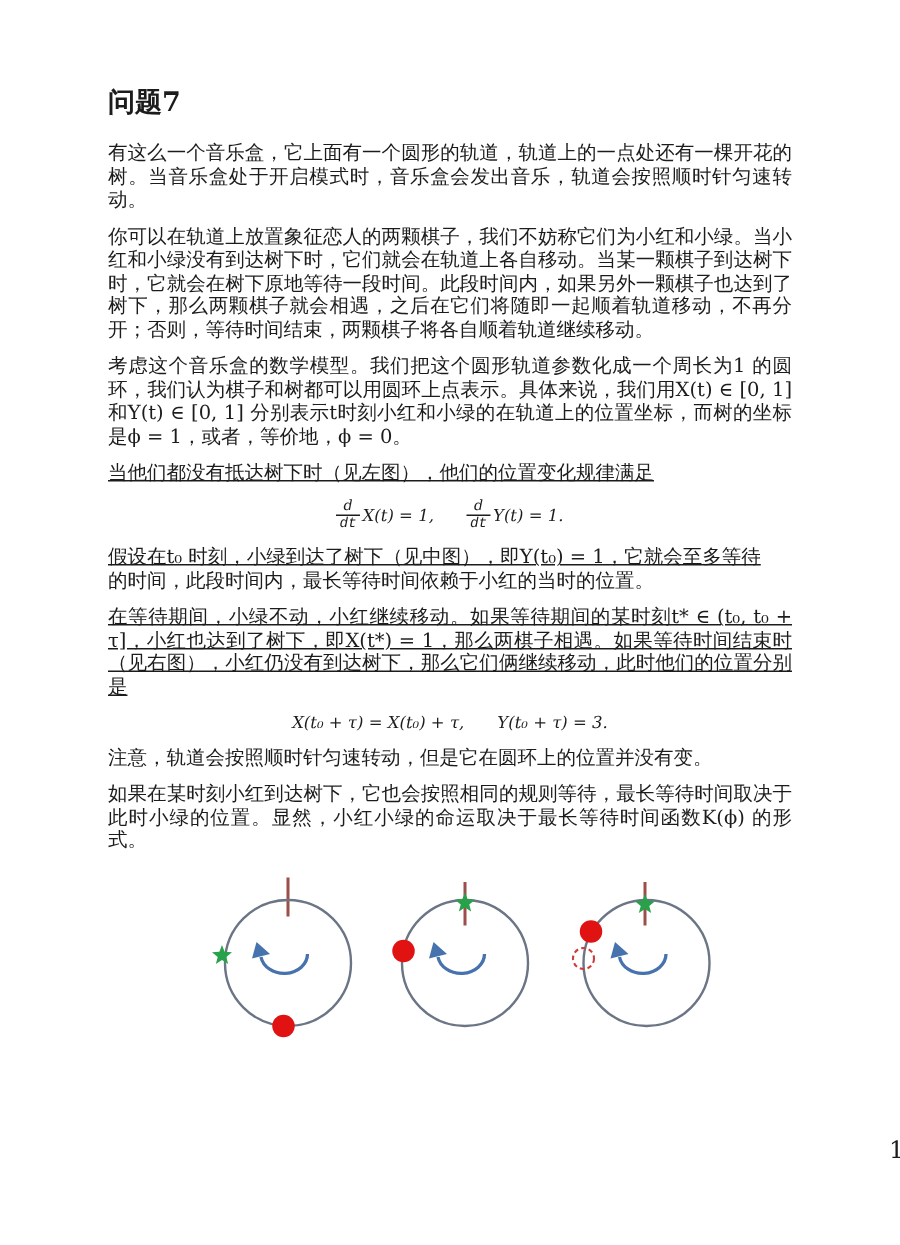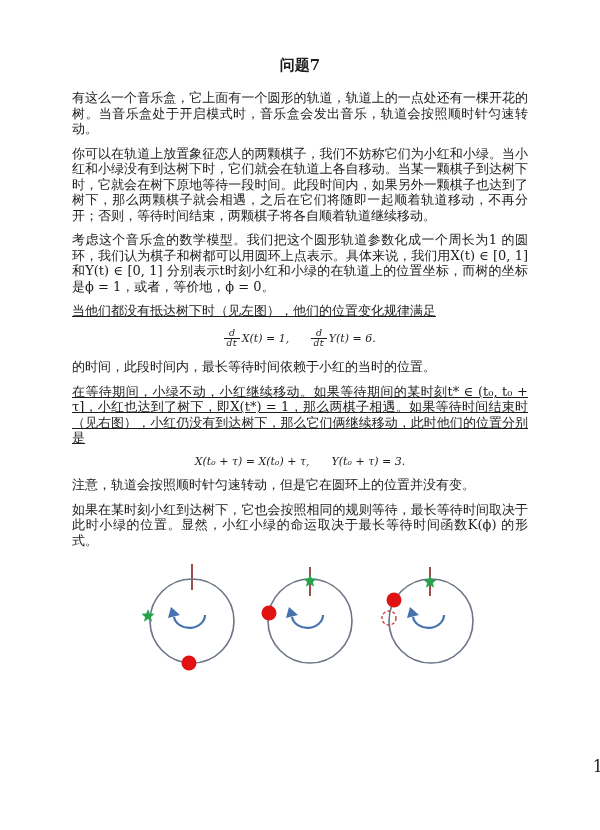--- a/index.html
+++ b/index.html
@@ -9,24 +9,23 @@
     height: 830px;
     margin: 0 auto;
     background: #ffffff;
     box-sizing: border-box;
     padding: 56px 72px 0 72px;
     font-family: "DejaVu Serif", "Liberation Serif", serif;
     color: #1c1c1c;
     overflow: hidden;
   }
   .doc-title {
-    font-size: 15px;
+    font-size: 18px;
     font-weight: bold;
     margin: 0 0 15px 0;
-    text-align: center;
   }
   p.body-par {
     font-size: 13px;
     line-height: 15.5px;
     text-align: justify;
     margin: 0 0 9px 0;
   }
   p.no-gap { margin-bottom: 0; text-decoration: underline; }
   .formula {
     text-align: center;
@@ -77,23 +76,24 @@
   <p class="body-par">考虑这个音乐盒的数学模型。我们把这个圆形轨道参数化成一个周长为1 的圆环，我们认为棋子和树都可以用圆环上点表示。具体来说，我们用X(t) ∈ [0, 1] 和Y(t) ∈ [0, 1] 分别表示t时刻小红和小绿的在轨道上的位置坐标，而树的坐标是ϕ = 1，或者，等价地，ϕ = 0。</p>
   <p class="body-par no-gap">当他们都没有抵达树下时（见左图），他们的位置变化规律满足</p>
 
   <div class="formula">
     <span class="frac">
         <span class="fnum">d</span>
         <span class="fden">dt</span>
       </span><span>X(t) = 1,</span><span class="gap"></span><span class="frac">
         <span class="fnum">d</span>
         <span class="fden">dt</span>
-      </span><span>Y(t) = 6.</span>
+      </span><span>Y(t) = 1.</span>
   </div>
 
+  <p class="body-par no-gap">假设在t₀ 时刻，小绿到达了树下（见中图），即Y(t₀) = 1，它就会至多等待</p>
 
 
   <p class="body-par">的时间，此段时间内，最长等待时间依赖于小红的当时的位置。</p>
   <p class="body-par no-gap">在等待期间，小绿不动，小红继续移动。如果等待期间的某时刻t* ∈ (t₀, t₀ + τ]，小红也达到了树下，即X(t*) = 1，那么两棋子相遇。如果等待时间结束时（见右图），小红仍没有到达树下，那么它们俩继续移动，此时他们的位置分别是</p>
 
   <div class="formula">
     <span>X(t₀ + τ) = X(t₀) + τ,</span><span class="gap"></span><span>Y(t₀ + τ) = 3.</span>
   </div>
 
   <p class="body-par">注意，轨道会按照顺时针匀速转动，但是它在圆环上的位置并没有变。</p>

